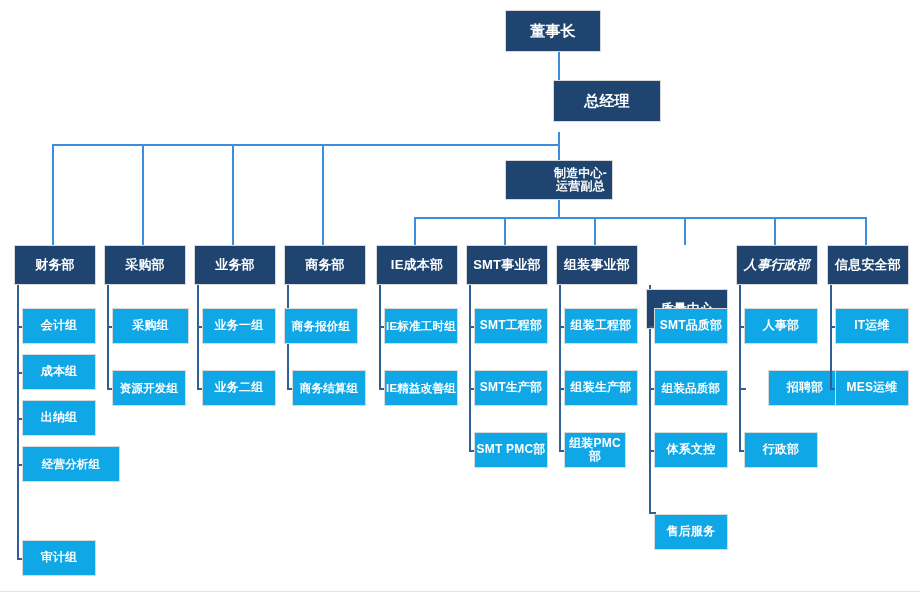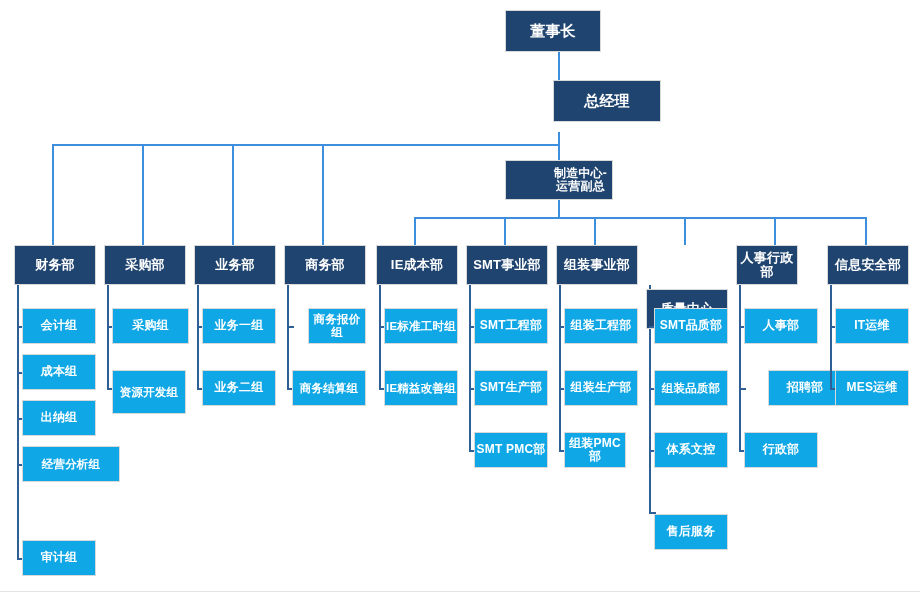--- a/index.html
+++ b/index.html
@@ -98,33 +98,33 @@
   <div class="box team narrow" style="left:22px;top:446px;width:98px;height:36px;">经营分析组</div>
   <div class="stub" style="left:17px;top:558px;width:7px;"></div>
   <div class="box team" style="left:22px;top:540px;width:74px;height:36px;">审计组</div>
   <div class="rail" style="left:17px;top:482px;height:78px;"></div>
 
   <div class="rail" style="left:107px;top:285px;height:105px;"></div>
   <div class="box dept" style="left:104px;top:245px;width:82px;height:40px;">采购部</div>
   <div class="stub" style="left:107px;top:326px;width:7px;"></div>
   <div class="box team" style="left:112px;top:308px;width:77px;height:36px;">采购组</div>
   <div class="stub" style="left:107px;top:388px;width:7px;"></div>
-  <div class="box team narrow" style="left:112px;top:370px;width:74px;height:44px;">资源开发组</div>
+  <div class="box team narrow" style="left:112px;top:370px;width:74px;height:36px;">资源开发组</div>
 
   <div class="rail" style="left:197px;top:285px;height:105px;"></div>
   <div class="box dept" style="left:194px;top:245px;width:82px;height:40px;">业务部</div>
   <div class="stub" style="left:197px;top:326px;width:7px;"></div>
   <div class="box team" style="left:202px;top:308px;width:74px;height:36px;">业务一组</div>
   <div class="stub" style="left:197px;top:388px;width:7px;"></div>
   <div class="box team" style="left:202px;top:370px;width:74px;height:36px;">业务二组</div>
 
   <div class="rail" style="left:287px;top:285px;height:105px;"></div>
   <div class="box dept" style="left:284px;top:245px;width:82px;height:40px;">商务部</div>
   <div class="stub" style="left:287px;top:326px;width:7px;"></div>
-  <div class="box team narrow" style="left:308px;top:308px;width:58px;height:36px;">商务报价组</div>
+  <div class="box team narrow" style="left:284px;top:308px;width:74px;height:36px;">商务报价组</div>
   <div class="stub" style="left:287px;top:388px;width:7px;"></div>
   <div class="box team narrow" style="left:292px;top:370px;width:74px;height:36px;">商务结算组</div>
 
   <div class="rail" style="left:379px;top:285px;height:105px;"></div>
   <div class="box dept" style="left:376px;top:245px;width:82px;height:40px;">IE成本部</div>
   <div class="stub" style="left:379px;top:326px;width:7px;"></div>
   <div class="box team narrow" style="left:384px;top:308px;width:74px;height:36px;">IE标准工时组</div>
   <div class="stub" style="left:379px;top:388px;width:7px;"></div>
   <div class="box team narrow" style="left:384px;top:370px;width:74px;height:36px;">IE精益改善组</div>
 
@@ -151,21 +151,21 @@
   <div class="stub" style="left:649px;top:326px;width:7px;"></div>
   <div class="box team" style="left:654px;top:308px;width:74px;height:36px;">SMT品质部</div>
   <div class="stub" style="left:649px;top:388px;width:7px;"></div>
   <div class="box team narrow" style="left:654px;top:370px;width:74px;height:36px;">组装品质部</div>
   <div class="stub" style="left:649px;top:450px;width:7px;"></div>
   <div class="box team" style="left:654px;top:432px;width:74px;height:36px;">体系文控</div>
   <div class="stub" style="left:649px;top:512px;width:7px;"></div>
   <div class="box team" style="left:654px;top:494px;width:74px;height:36px;margin-top:20px;">售后服务</div>
 
   <div class="rail" style="left:739px;top:285px;height:167px;"></div>
-  <div class="box dept" style="left:736px;top:245px;width:62px;height:40px;">人事行政部</div>
+  <div class="box dept" style="left:736px;top:245px;width:82px;height:40px;font-style:italic;">人事行政部</div>
   <div class="stub" style="left:739px;top:326px;width:7px;"></div>
   <div class="box team" style="left:744px;top:308px;width:74px;height:36px;">人事部</div>
   <div class="stub" style="left:739px;top:388px;width:7px;"></div>
   <div class="box team" style="left:744px;top:370px;width:74px;height:36px;margin-left:24px;">招聘部</div>
   <div class="stub" style="left:739px;top:450px;width:7px;"></div>
   <div class="box team" style="left:744px;top:432px;width:74px;height:36px;">行政部</div>
 
   <div class="rail" style="left:830px;top:285px;height:105px;"></div>
   <div class="box dept" style="left:827px;top:245px;width:82px;height:40px;">信息安全部</div>
   <div class="stub" style="left:830px;top:326px;width:7px;"></div>

